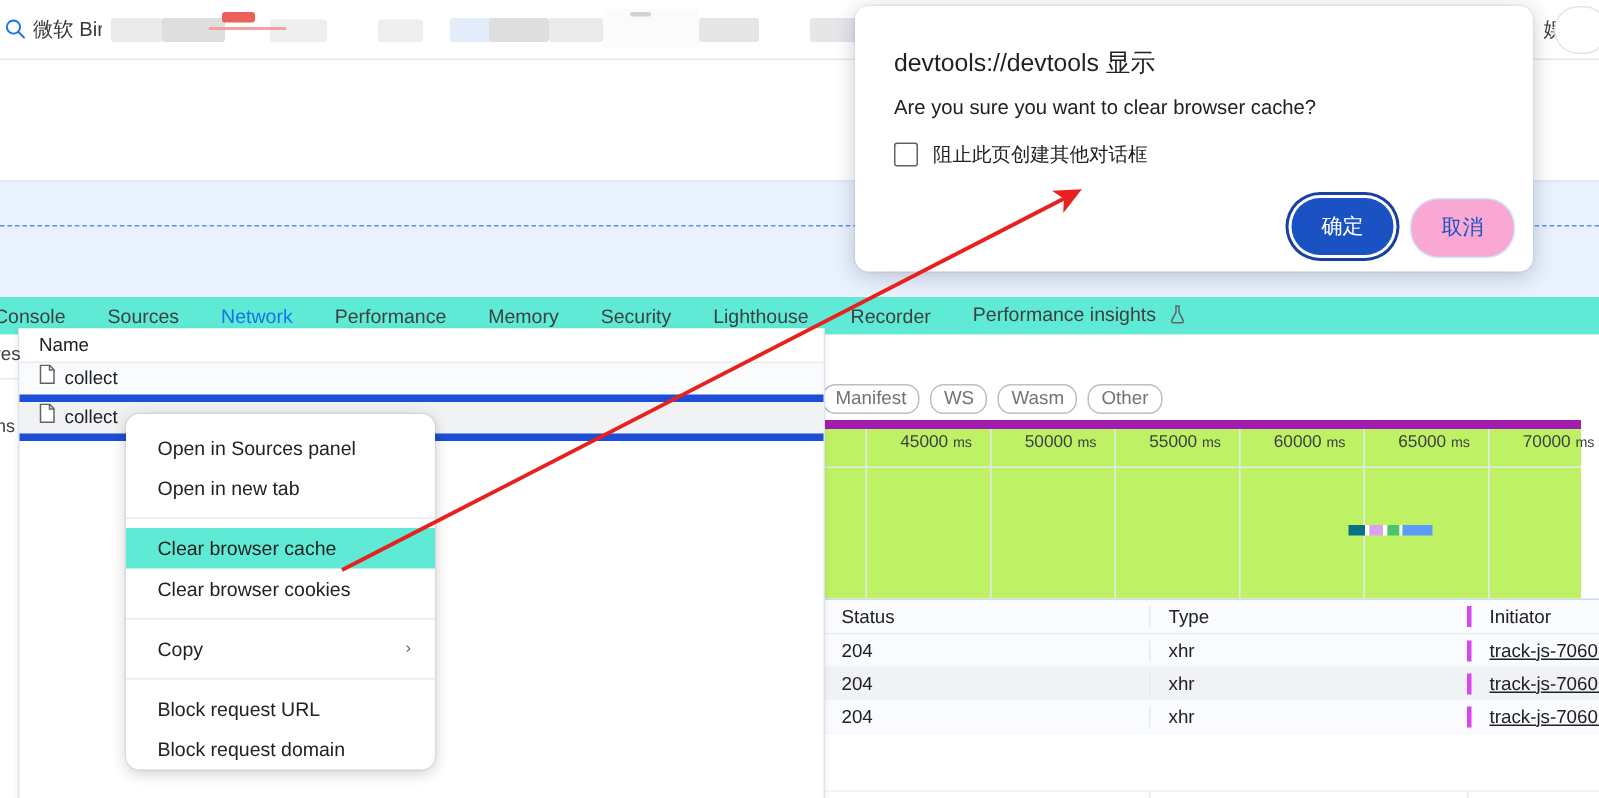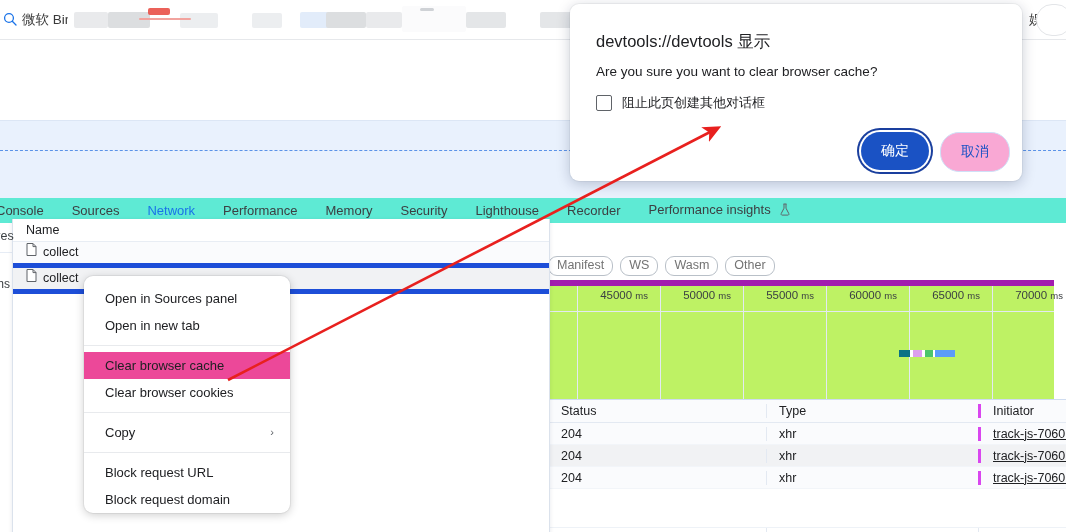--- a/index.html
+++ b/index.html
@@ -175,21 +175,21 @@
   .ctxmenu{
     position:absolute;left:84px;top:276px;width:206px;
     background:#ffffff;border-radius:9px;
     box-shadow:0 2px 10px rgba(0,0,0,.20),0 0 0 1px rgba(0,0,0,.05);
     padding:9px 0 0;z-index:20;overflow:hidden;
   }
   .ctx-item{
     height:27px;line-height:27px;padding:0 16px 0 21px;font-size:13px;color:#202124;
     display:flex;align-items:center;justify-content:space-between;white-space:nowrap;
   }
-  .ctx-item.hl{background:#ec4899;}
+  .ctx-item.hl{background:#5eead4;}
   .ctx-sep{height:1px;background:#e8eaed;margin:6px 0;}
   .ctx-arrow{color:#5f6368;font-size:11px;}
 
   
   .dialog{
     position:absolute;left:570px;top:4px;width:452px;height:177px;
     background:#ffffff;border-radius:9px;
     box-shadow:0 3px 14px rgba(10,25,60,.22),0 0 0 1px rgba(0,0,0,.04);
     z-index:30;
   }

